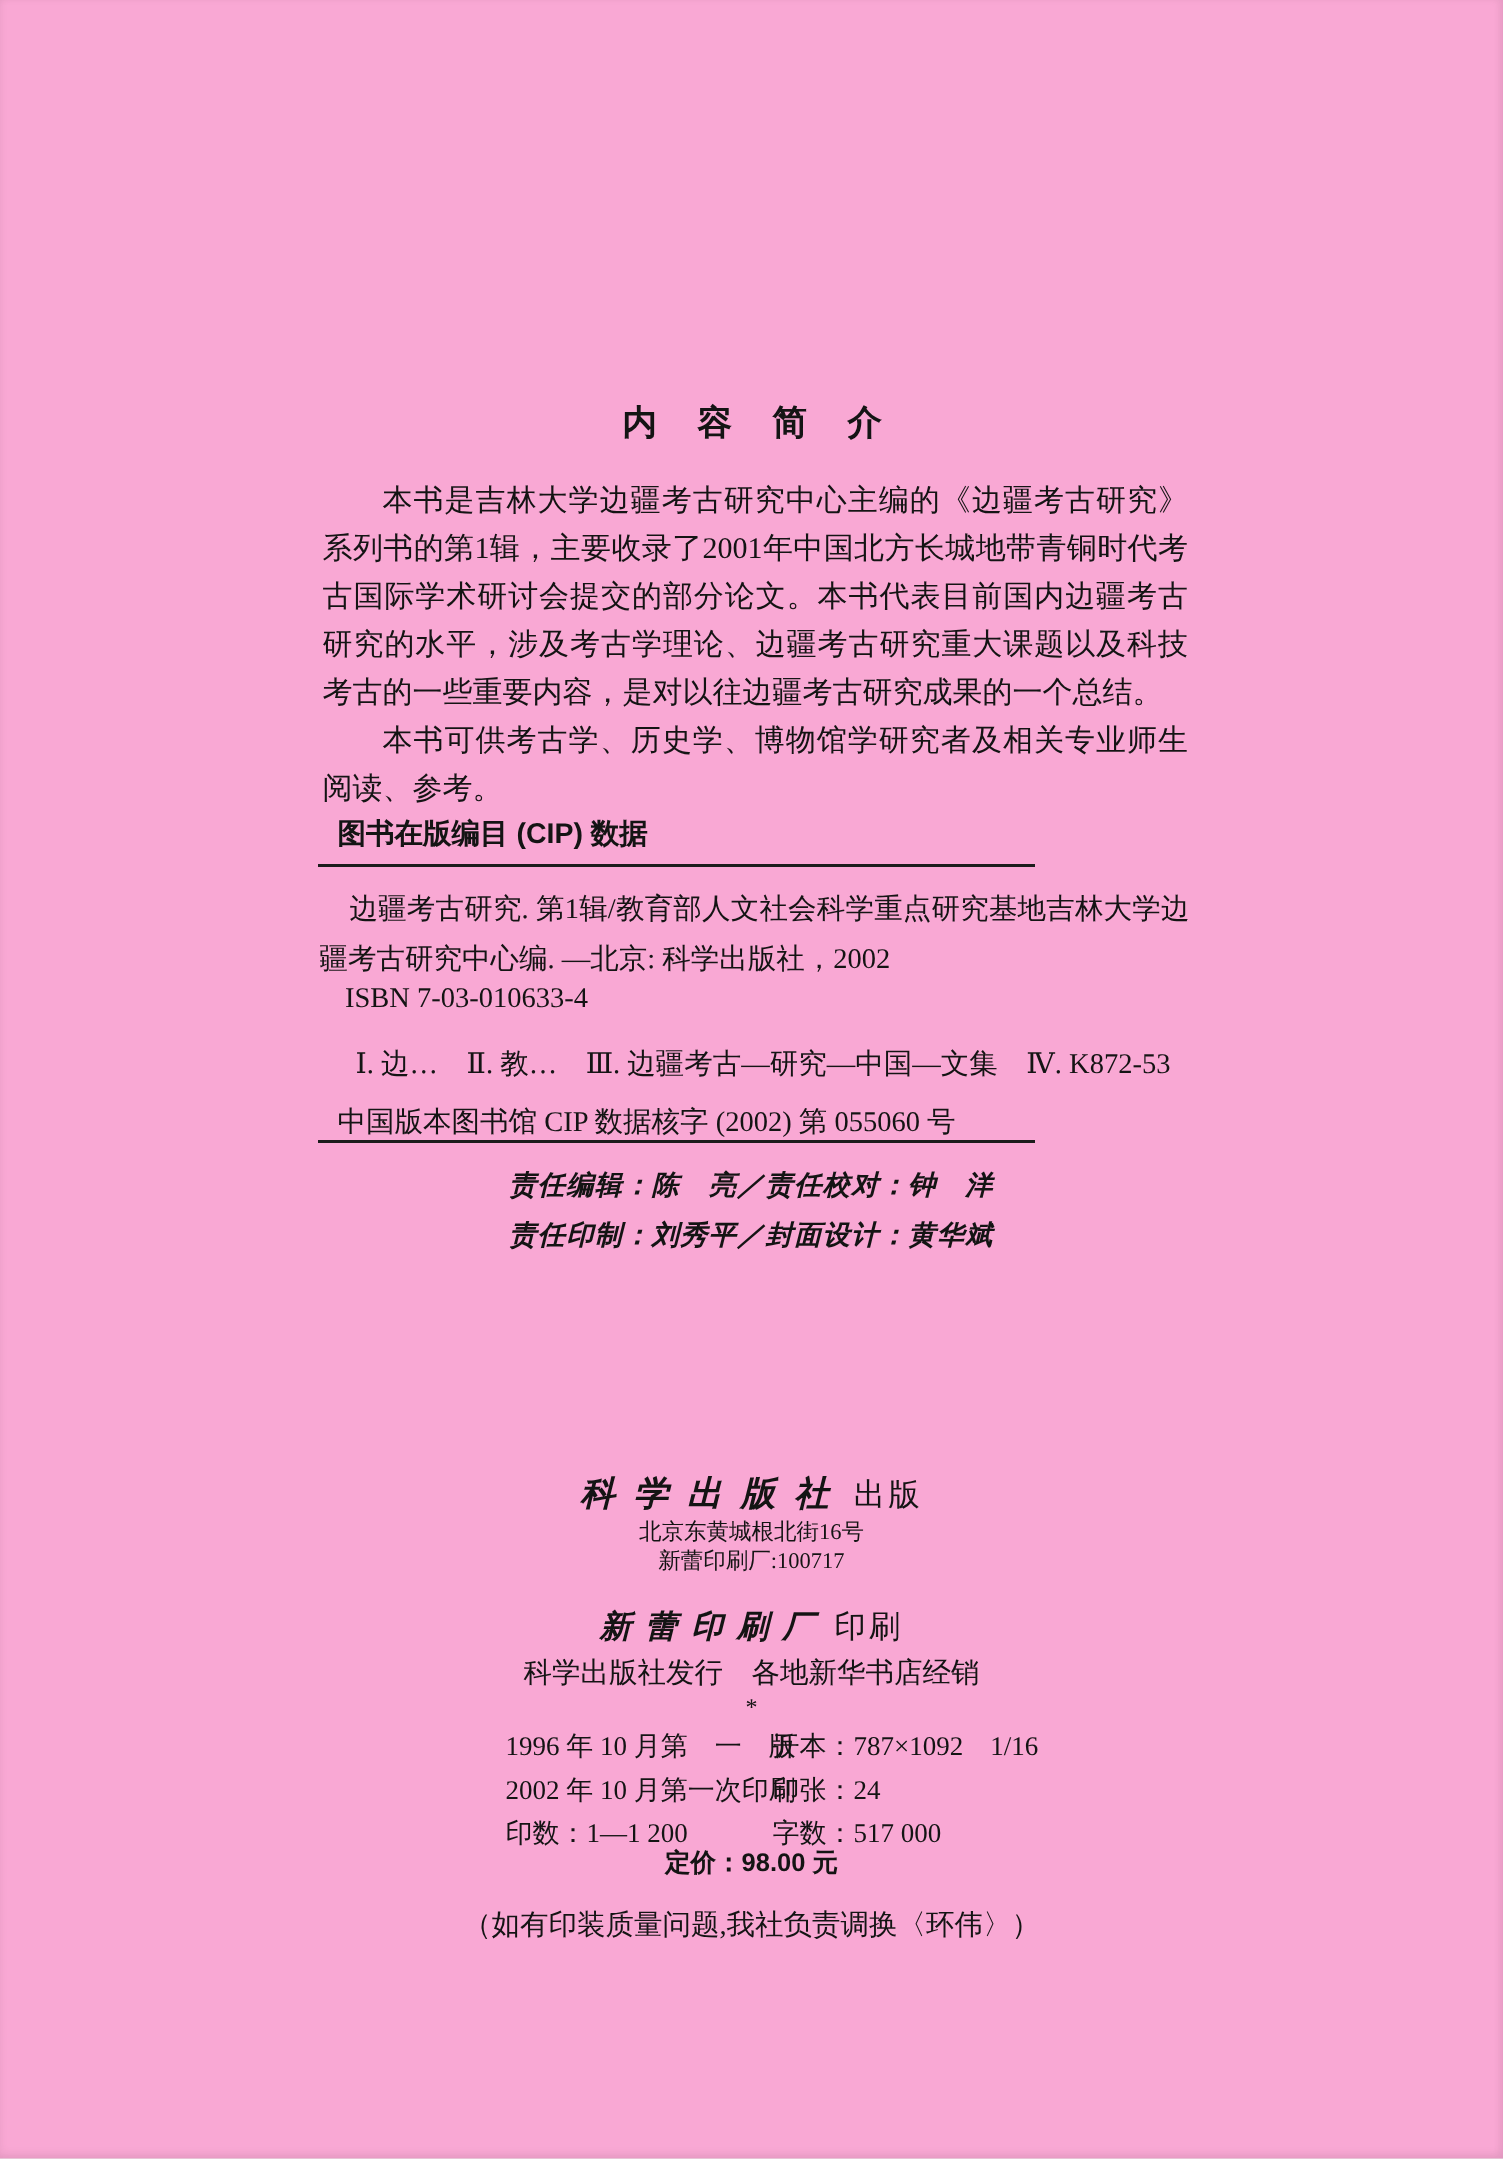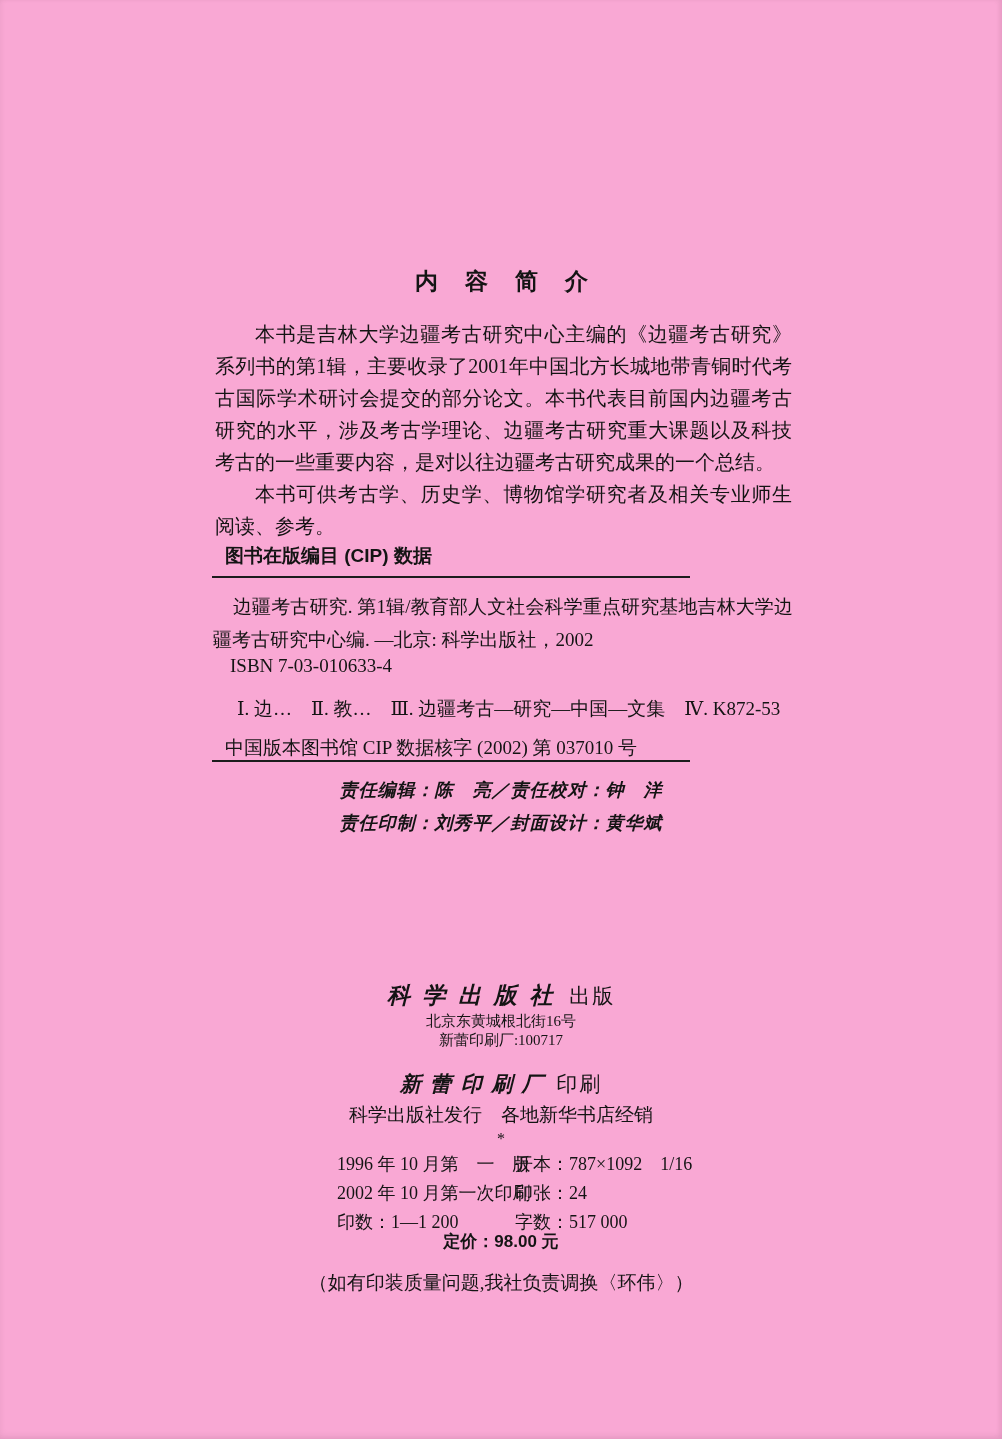--- a/index.html
+++ b/index.html
@@ -68,21 +68,21 @@
   <div class="abs intro-body">
     <p>本书是吉林大学边疆考古研究中心主编的《边疆考古研究》系列书的第1辑，主要收录了2001年中国北方长城地带青铜时代考古国际学术研讨会提交的部分论文。本书代表目前国内边疆考古研究的水平，涉及考古学理论、边疆考古研究重大课题以及科技考古的一些重要内容，是对以往边疆考古研究成果的一个总结。</p>
     <p>本书可供考古学、历史学、博物馆学研究者及相关专业师生阅读、参考。</p>
   </div>
 
   <div class="abs cip-header">图书在版编目 (CIP) 数据</div>
   <div class="abs rule rule1"></div>
   <p class="abs cip-entry">边疆考古研究. 第1辑/教育部人文社会科学重点研究基地吉林大学边疆考古研究中心编. —北京: 科学出版社，2002</p>
   <div class="abs cip-isbn">ISBN 7-03-010633-4</div>
   <div class="abs cip-class">Ⅰ. 边…　Ⅱ. 教…　Ⅲ. 边疆考古—研究—中国—文集　Ⅳ. K872-53</div>
-  <div class="abs cip-record">中国版本图书馆 CIP 数据核字 (2002) 第 037010 号</div>
+  <div class="abs cip-record">中国版本图书馆 CIP 数据核字 (2002) 第 055060 号</div>
   <div class="abs rule rule2"></div>
 
   <div class="abs center credits credits1">责任编辑：陈　亮／责任校对：钟　洋</div>
   <div class="abs center credits credits2">责任印制：刘秀平／封面设计：黄华斌</div>
 
   <div class="abs center pub-line">
     <span class="brush">科学出版社</span>
     <span class="pub-suffix">出版</span>
   </div>
   <div class="abs center pub-address">北京东黄城根北街16号</div>

